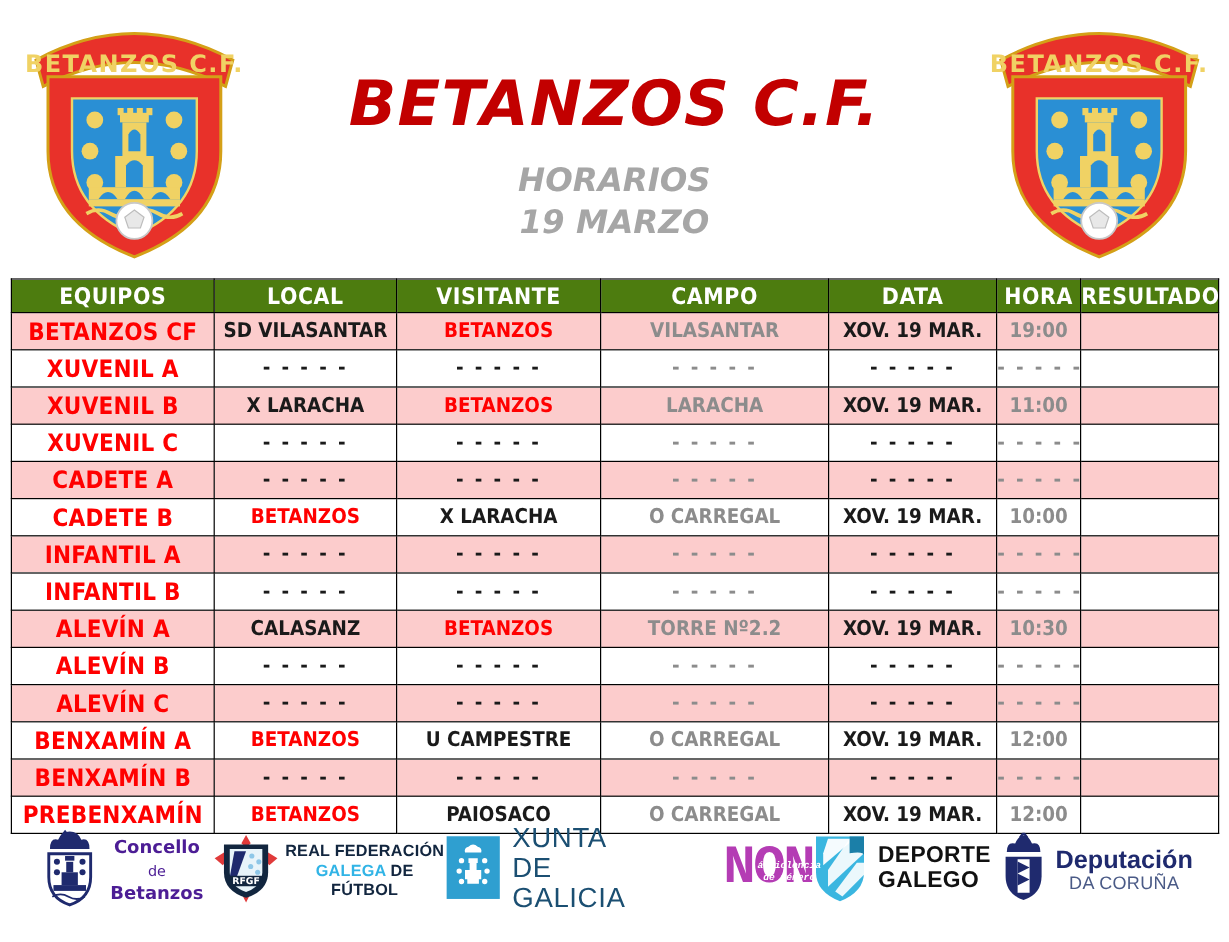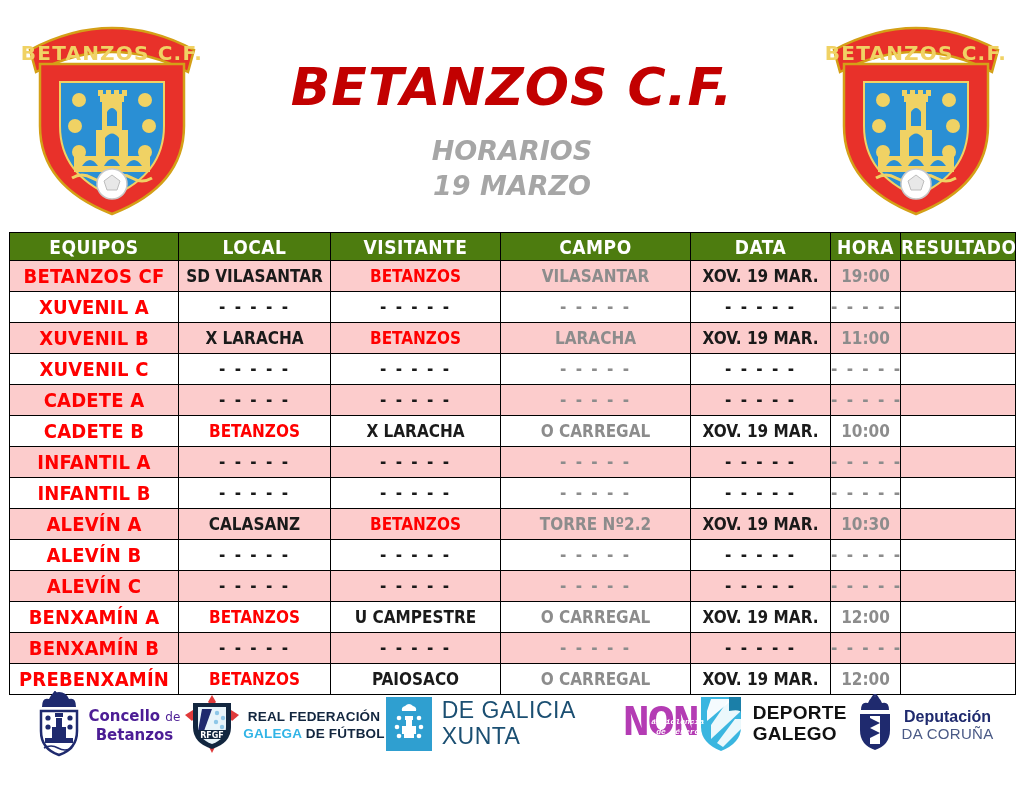--- a/index.html
+++ b/index.html
@@ -183,21 +183,21 @@
     font-size: 19px;
     font-weight: bold;
     line-height: 1.1;
     letter-spacing: 0.3px;
   }
   .deputacion-text {
     text-align: center;
     margin-top: 4px;
     line-height: 1.12;
   }
-  .deputacion-text .l1 { color: #1f2a6e; font-weight: bold; font-size: 16px; }
+  .deputacion-text .l1 { color: #1f2a6e; font-weight: bold; font-size: 21px; }
   .deputacion-text .l2 { color: #4a5a86; font-size: 15px; letter-spacing: 0.3px; }
 
   .non-logo {
     position: relative;
     font-family: Liberation Mono, monospace;
     font-size: 45px;
     font-weight: bold;
     color: #b43cb4;
     letter-spacing: -2px;
     line-height: 1;
@@ -513,22 +513,22 @@
         <path d="M19 9 q4 -4 8 0 q4 1 3 5 h-14 q-1 -4 3 -5 Z" fill="#ffffff"></path>
         <circle cx="13" cy="21" r="2.3" fill="#ffffff"></circle>
           <circle cx="33" cy="21" r="2.3" fill="#ffffff"></circle>
         <circle cx="11" cy="30" r="2.3" fill="#ffffff"></circle>
           <circle cx="35" cy="30" r="2.3" fill="#ffffff"></circle>
         <circle cx="13" cy="39" r="2.3" fill="#ffffff"></circle>
           <circle cx="33" cy="39" r="2.3" fill="#ffffff"></circle>
         <path d="M19 19 h8 v4 h-8 Z M20 23 h6 v6 h-6 Z M16 29 h14 v8 h-14 Z M18 37 h10 v4 h-10 Z" fill="#ffffff"></path>
       </svg>
       <div class="xunta-text">
+        <div>XUNTA</div>
         <div>DE GALICIA</div>
-        <div>XUNTA</div>
       </div>
     </div>
   </div>
 
   <div class="sponsor">
     <div class="non-logo">
       <span>NON</span>
       <span class="non-overlay">
         <span>á violencia</span><br>
         <span>de xénero</span><br>

